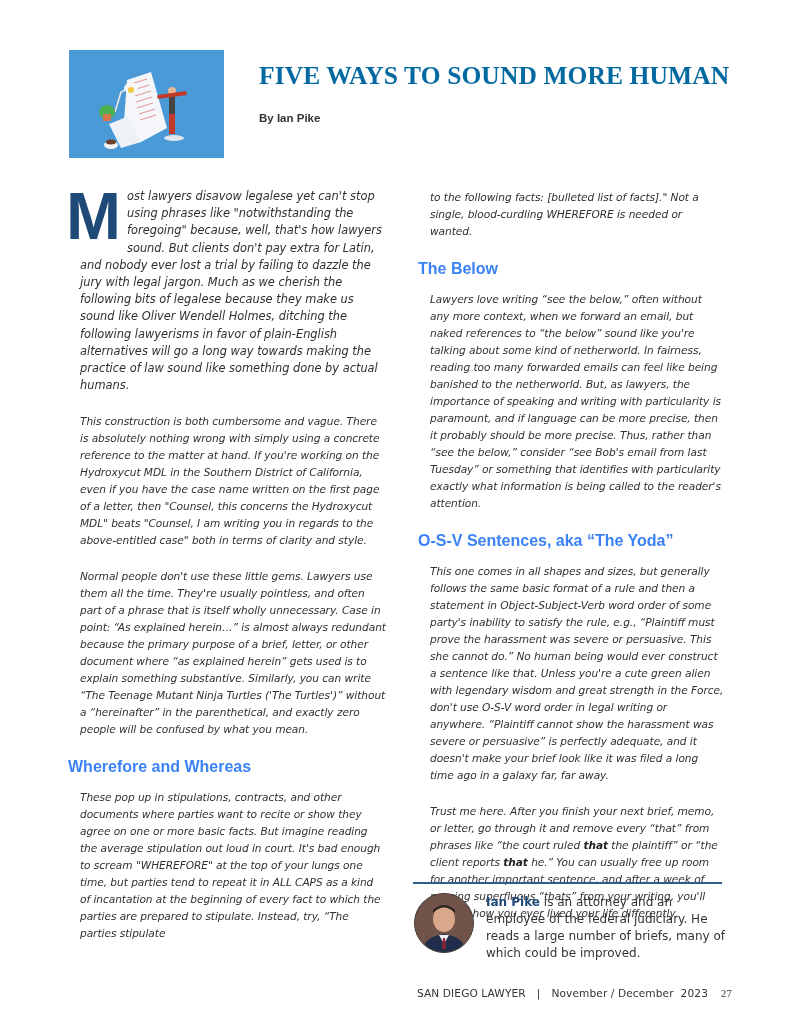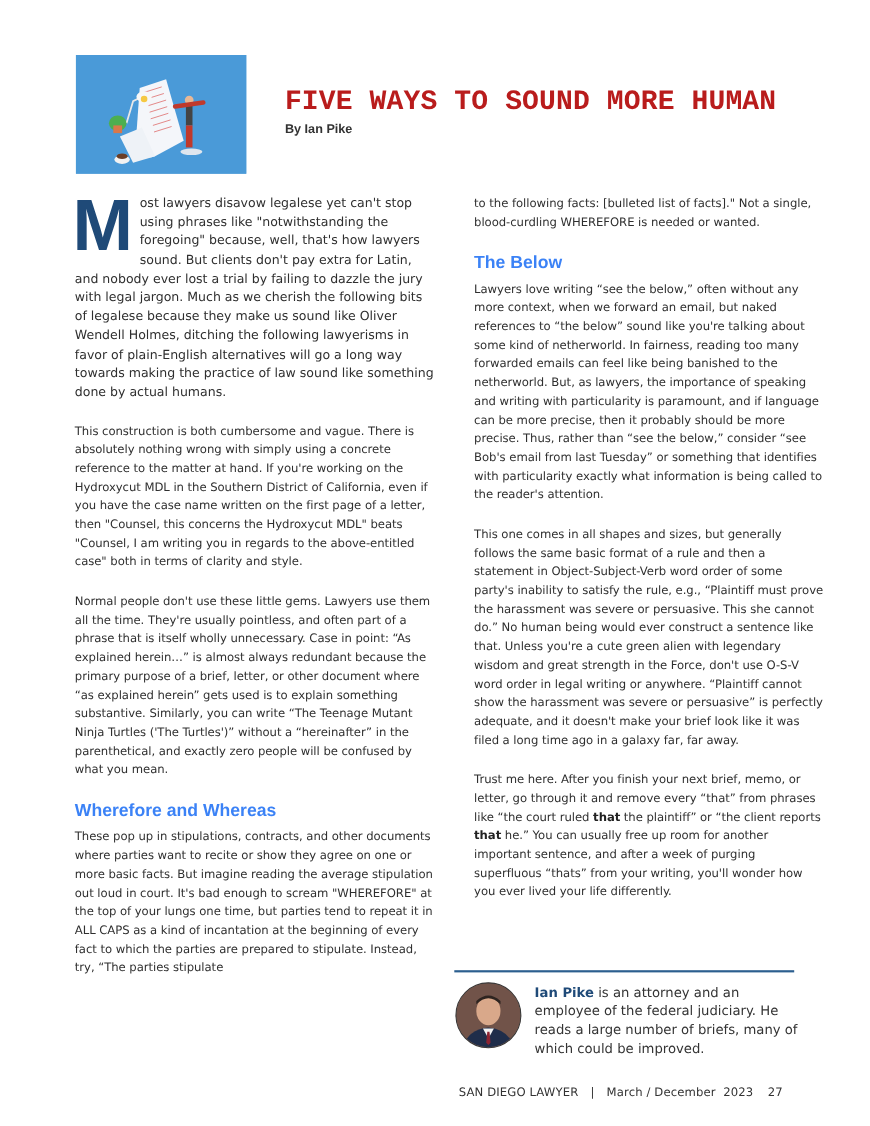--- a/index.html
+++ b/index.html
@@ -1,29 +1,29 @@
 <!DOCTYPE html>
 <html><head>
 <meta charset="utf-8">
 <style>
   html, body { margin: 0; padding: 0; background: #ffffff; }
   body { width: 791px; height: 1024px; position: relative; overflow: hidden;
          font-family: "DejaVu Sans", "Liberation Sans", sans-serif; color: #2b2b2b; }
   .hero { position: absolute; left: 69px; top: 50px; width: 155px; height: 108px;
           background: #4a9ad8; overflow: hidden; }
   .hero svg { width: 100%; height: 100%; display: block; }
-  .title { position: absolute; left: 259px; top: 78px; font-family: Liberation Mono, monospace;
-           font-weight: bold; font-size: 25.5px; color: #b91c1c; letter-spacing: 0.1px; margin: 0; white-space: nowrap; }
+  .title { position: absolute; left: 259px; top: 61px; font-family: Liberation Serif, serif;
+           font-weight: bold; font-size: 25.5px; color: #0369a1; letter-spacing: 0.1px; margin: 0; white-space: nowrap; }
   .byline { position: absolute; left: 259px; top: 112px; font-family: "Liberation Sans", sans-serif;
             font-weight: bold; font-size: 11.5px; color: #333; }
   .col { position: absolute; top: 176px; width: 330px; }
   .col.left { left: 68px; }
-  .col.right { left: 431px; top: 177px; width: 318px; }
-  p.body { margin: 0; font-size: 10.6px; line-height: 17.0px; color: #2f2f2f;
-           letter-spacing: -0.05px; }
+  .col.right { left: 418px; top: 177px; width: 318px; }
+  p.body { margin: 12px; font-size: 10.6px; line-height: 17.0px; color: #2f2f2f;
+           letter-spacing: -0.05px; font-style: italic; }
   .intro p.body { font-size: 11.4px; line-height: 17.2px; letter-spacing: 0; }
   .dropcap { float: left; font-family: "Liberation Sans", sans-serif; font-weight: bold;
              font-size: 66px; line-height: 52px; color: #1f4a78; margin: 2px 6px 0 -2px;
              height: 52px; }
   h2.sec { margin: 0 0 5px 0; font-family: "Liberation Sans", sans-serif; font-weight: bold;
            font-size: 16px; color: #3b82f6; line-height: 20px; }
   .section { margin-top: 19px; }
   .section.first-right { margin-top: 19px; }
   b.em { font-weight: bold; color: #222; }
   .bio-rule { position: absolute; left: 413px; top: 882px; width: 309px; height: 2px; background: #2c5f8f; }
@@ -31,21 +31,21 @@
   .avatar { position: absolute; left: 0; top: 0; width: 58px; height: 58px; border-radius: 50%;
             overflow: hidden; background: #6b5148; border: 1px solid #3a3a3a; }
   .avatar svg { width: 100%; height: 100%; display: block; }
   .bio-text { position: absolute; left: 72px; top: 1px; width: 240px; 
               font-size: 12px; line-height: 17px; color: #333; }
   .bio-name { color: #1f4a78; font-weight: bold; }
   .footer { position: absolute; left: 417px; top: 987px; font-size: 10.6px; color: #333;
             white-space: nowrap; letter-spacing: 0.1px; }
   .footer span { display: inline-block; }
   .footer .sep { margin: 0 11px; }
-  .footer .pg { margin-left: 13px; }
+  .footer .pg { margin-left: 13px; font-family: Liberation Serif, serif; }
 </style>
 </head>
 <body>
 
 <div class="hero">
   <svg viewBox="0 0 155 108">
     <rect width="155" height="108" fill="#4a9ad8"></rect>
 
     <path d="M58 30 L82 22 L98 78 L72 92 Q60 96 54 86 Z" fill="#f4f6fa"></path>
     <path d="M62 34 l16 -5 M64 40 l16 -5 M66 46 l16 -5 M67 52 l16 -5 M68 58 l16 -5 M70 64 l16 -5 M71 70 l16 -5" stroke="#e07a7a" stroke-width="0.8"></path>
@@ -94,20 +94,21 @@
 
 <div class="col right">
   <p class="body">to the following facts: [bulleted list of facts]." Not a single, blood-curdling WHEREFORE is needed or wanted.</p>
 
   <div class="section first-right">
     <h2 class="sec">The Below</h2>
     <p class="body">Lawyers love writing “see the below,” often without any more context, when we forward an email, but naked references to “the below” sound like you're talking about some kind of netherworld. In fairness, reading too many forwarded emails can feel like being banished to the netherworld. But, as lawyers, the importance of speaking and writing with particularity is paramount, and if language can be more precise, then it probably should be more precise. Thus, rather than “see the below,” consider “see Bob's email from last Tuesday” or something that identifies with particularity exactly what information is being called to the reader's attention.</p>
   </div>
 
   <div class="section">
+    <h2 class="sec">O-S-V Sentences, aka “The Yoda”</h2>
     <p class="body">This one comes in all shapes and sizes, but generally follows the same basic format of a rule and then a statement in Object-Subject-Verb word order of some party's inability to satisfy the rule, e.g., “Plaintiff must prove the harassment was severe or persuasive. This she cannot do.” No human being would ever construct a sentence like that. Unless you're a cute green alien with legendary wisdom and great strength in the Force, don't use O-S-V word order in legal writing or anywhere. “Plaintiff cannot show the harassment was severe or persuasive” is perfectly adequate, and it doesn't make your brief look like it was filed a long time ago in a galaxy far, far away.</p>
   </div>
 
   <div class="section">
     <p class="body"><span>Trust me here. After you finish your next brief, memo, or letter, go through it and remove every “that” from phrases like “the court ruled </span><b class="em">that</b><span> the plaintiff” or “the client reports </span><b class="em">that</b><span> he.” You can usually free up room for another important sentence, and after a week of purging superfluous “thats” from your writing, you'll wonder how you ever lived your life differently.</span></p>
   </div>
 </div>
 
 <div class="bio-rule"></div>
 <div class="bio">
@@ -119,14 +120,14 @@
       <path d="M18 19 Q29 8 40 19 L40 16 Q29 6 18 16 Z" fill="#2e2420"></path>
       <path d="M6 58 Q10 42 29 40 Q48 42 52 58 Z" fill="#1f2d4a"></path>
       <path d="M24 41 L29 50 L34 41 Z" fill="#f2f2f2"></path>
       <path d="M28 44 L30 44 L31 54 L29 56 L27 54 Z" fill="#8b2231"></path>
     </svg>
   </div>
   <div class="bio-text"><span class="bio-name">Ian Pike</span><span> is an attorney and an employee of the federal judiciary. He reads a large number of briefs, many of which could be improved.</span></div>
 </div>
 
 <div class="footer">
-  <span>SAN DIEGO LAWYER</span><span class="sep">|</span><span style="white-space:pre">March / December  2023</span><span class="pg">27</span>
+  <span>SAN DIEGO LAWYER</span><span class="sep">|</span><span style="white-space:pre">November / December  2023</span><span class="pg">27</span>
 </div>
 
 </body></html>

